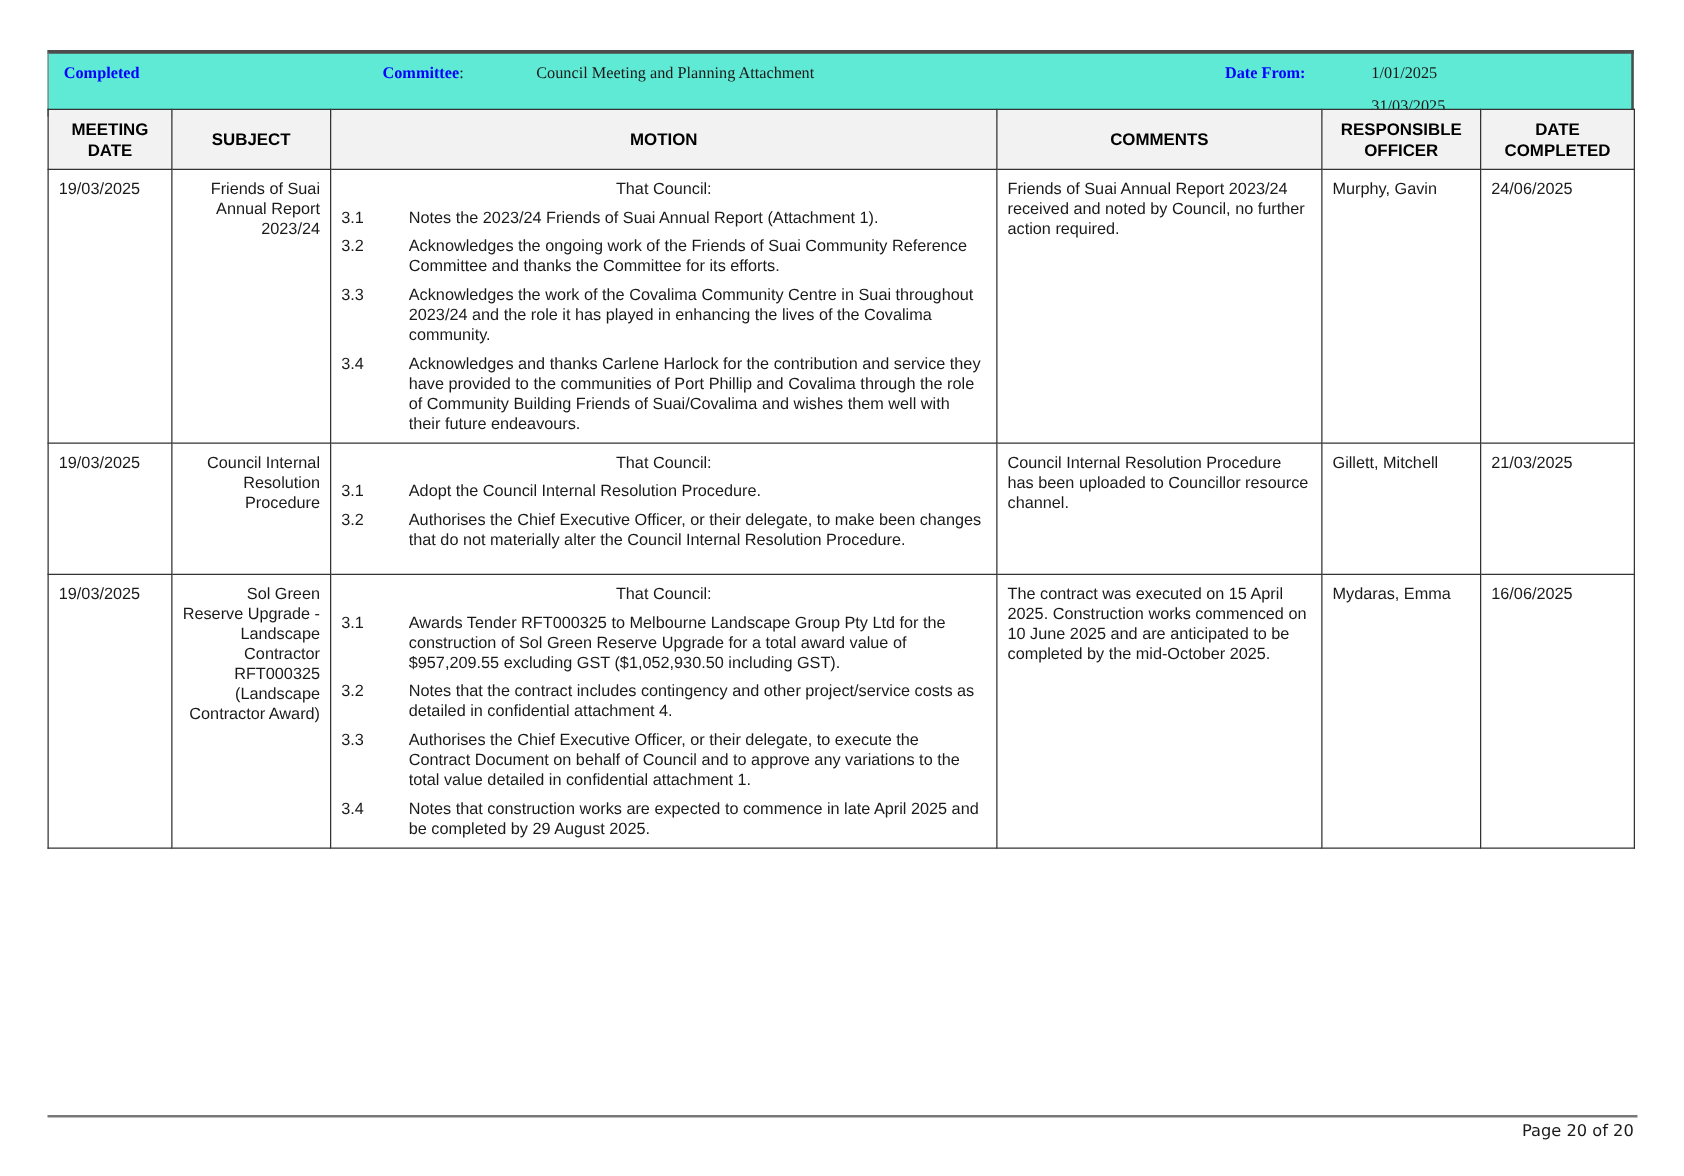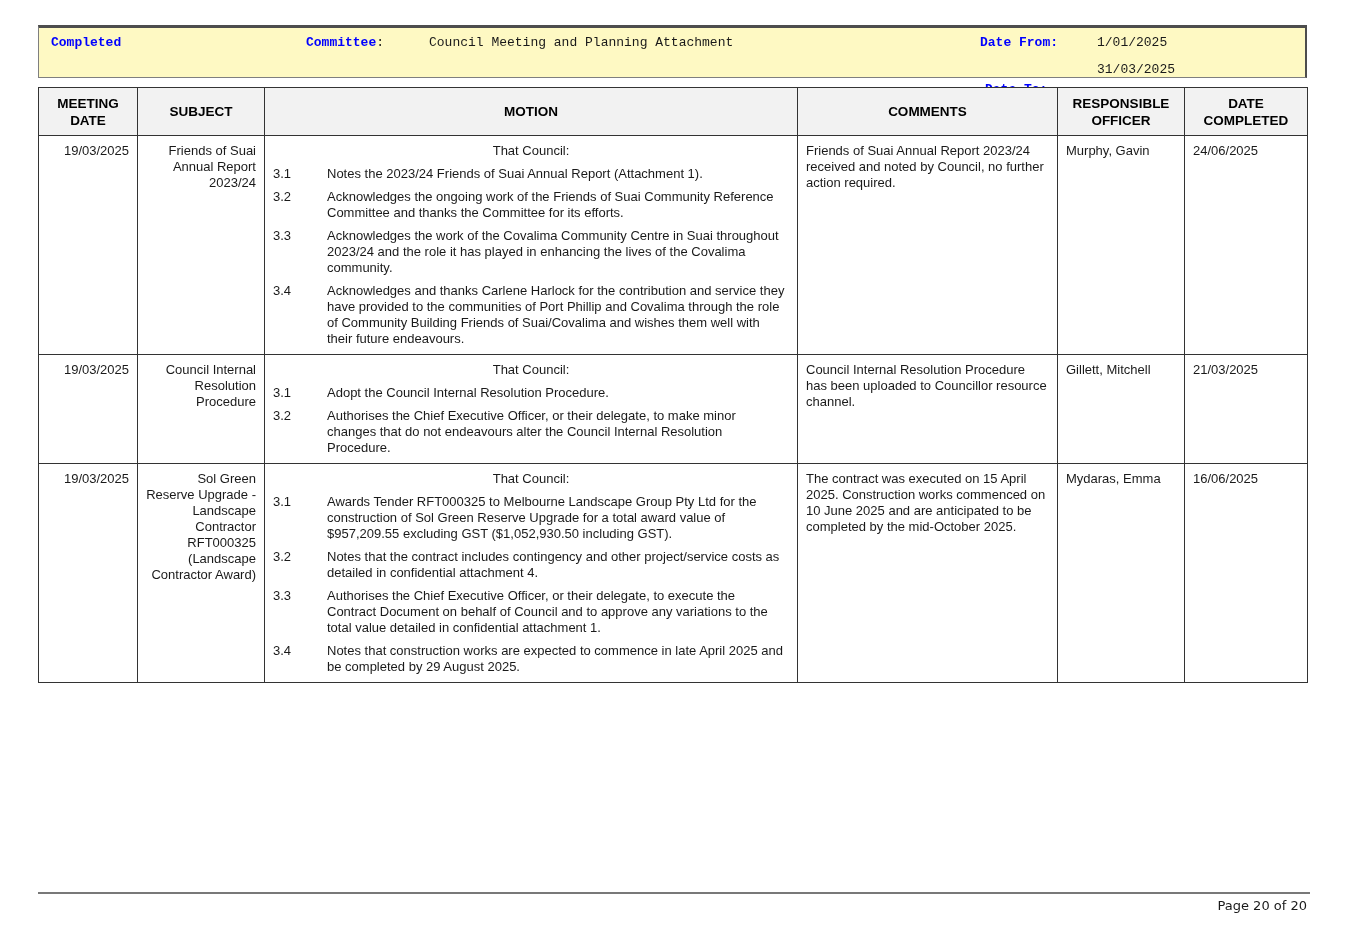--- a/index.html
+++ b/index.html
@@ -11,28 +11,28 @@
     background: #ffffff;
     font-family: "Liberation Sans", sans-serif;
     color: #1a1a1a;
     overflow: hidden;
   }
 
   
   .filter-box {
     position: absolute;
     left: 38px;
-    top: 25px;
+    top: 40px;
     width: 1269px;
     height: 53px;
-    background: #fef9c3;
+    background: #5eead4;
     border: 1px solid #7f7f7f;
     border-top: 3px solid #4d4d4d;
     border-right: 2px solid #4d4d4d;
-    font-family: Liberation Mono, monospace;
+    font-family: Liberation Serif, serif;
     font-size: 13px;
   }
   .filter-box .lbl { color: #0000ff; font-weight: bold; }
   .filter-box .val { color: #1a1a1a; }
   .f-abs { position: absolute; white-space: nowrap; }
 
   
   table.report {
     position: absolute;
     left: 38px;
@@ -54,21 +54,21 @@
     font-weight: bold;
     text-align: center;
     vertical-align: middle;
     height: 48px;
     padding: 4px 6px;
     font-size: 13.5px;
     line-height: 17px;
     color: #000000;
   }
   table.report td { padding: 7px 8px; background: #ffffff; }
-  td.c-date  { text-align: right; }
+  td.c-date  { text-align: left; }
   td.c-subj  { text-align: right; padding-left: 12px; padding-right: 12px; }
   td.c-done  { padding-left: 9px; }
 
   col.w-mdate { width: 99px; }
   col.w-subj  { width: 127px; }
   col.w-motion{ width: 533px; }
   col.w-comm  { width: 260px; }
   col.w-off   { width: 127px; }
   col.w-done  { width: 123px; }
 
@@ -163,21 +163,21 @@
         <td class="c-date">19/03/2025</td>
         <td class="c-subj">Council Internal Resolution Procedure</td>
         <td>
           <div class="motion-intro">That Council:</div>
           <div class="motion-item">
             <span class="motion-num">3.1</span>
             <span class="motion-text">Adopt the Council Internal Resolution Procedure.</span>
           </div>
           <div class="motion-item">
             <span class="motion-num">3.2</span>
-            <span class="motion-text">Authorises the Chief Executive Officer, or their delegate, to make minor changes that do not endeavours alter the Council Internal Resolution Procedure.</span>
+            <span class="motion-text">Authorises the Chief Executive Officer, or their delegate, to make been changes that do not materially alter the Council Internal Resolution Procedure.</span>
           </div>
         </td>
         <td>Council Internal Resolution Procedure has been uploaded to Councillor resource channel.</td>
         <td>Gillett, Mitchell</td>
         <td class="c-done">21/03/2025</td>
       </tr>
 
       <tr style="height:215px;">
         <td class="c-date">19/03/2025</td>
         <td class="c-subj">Sol Green Reserve Upgrade - Landscape Contractor RFT000325 (Landscape Contractor Award)</td>

